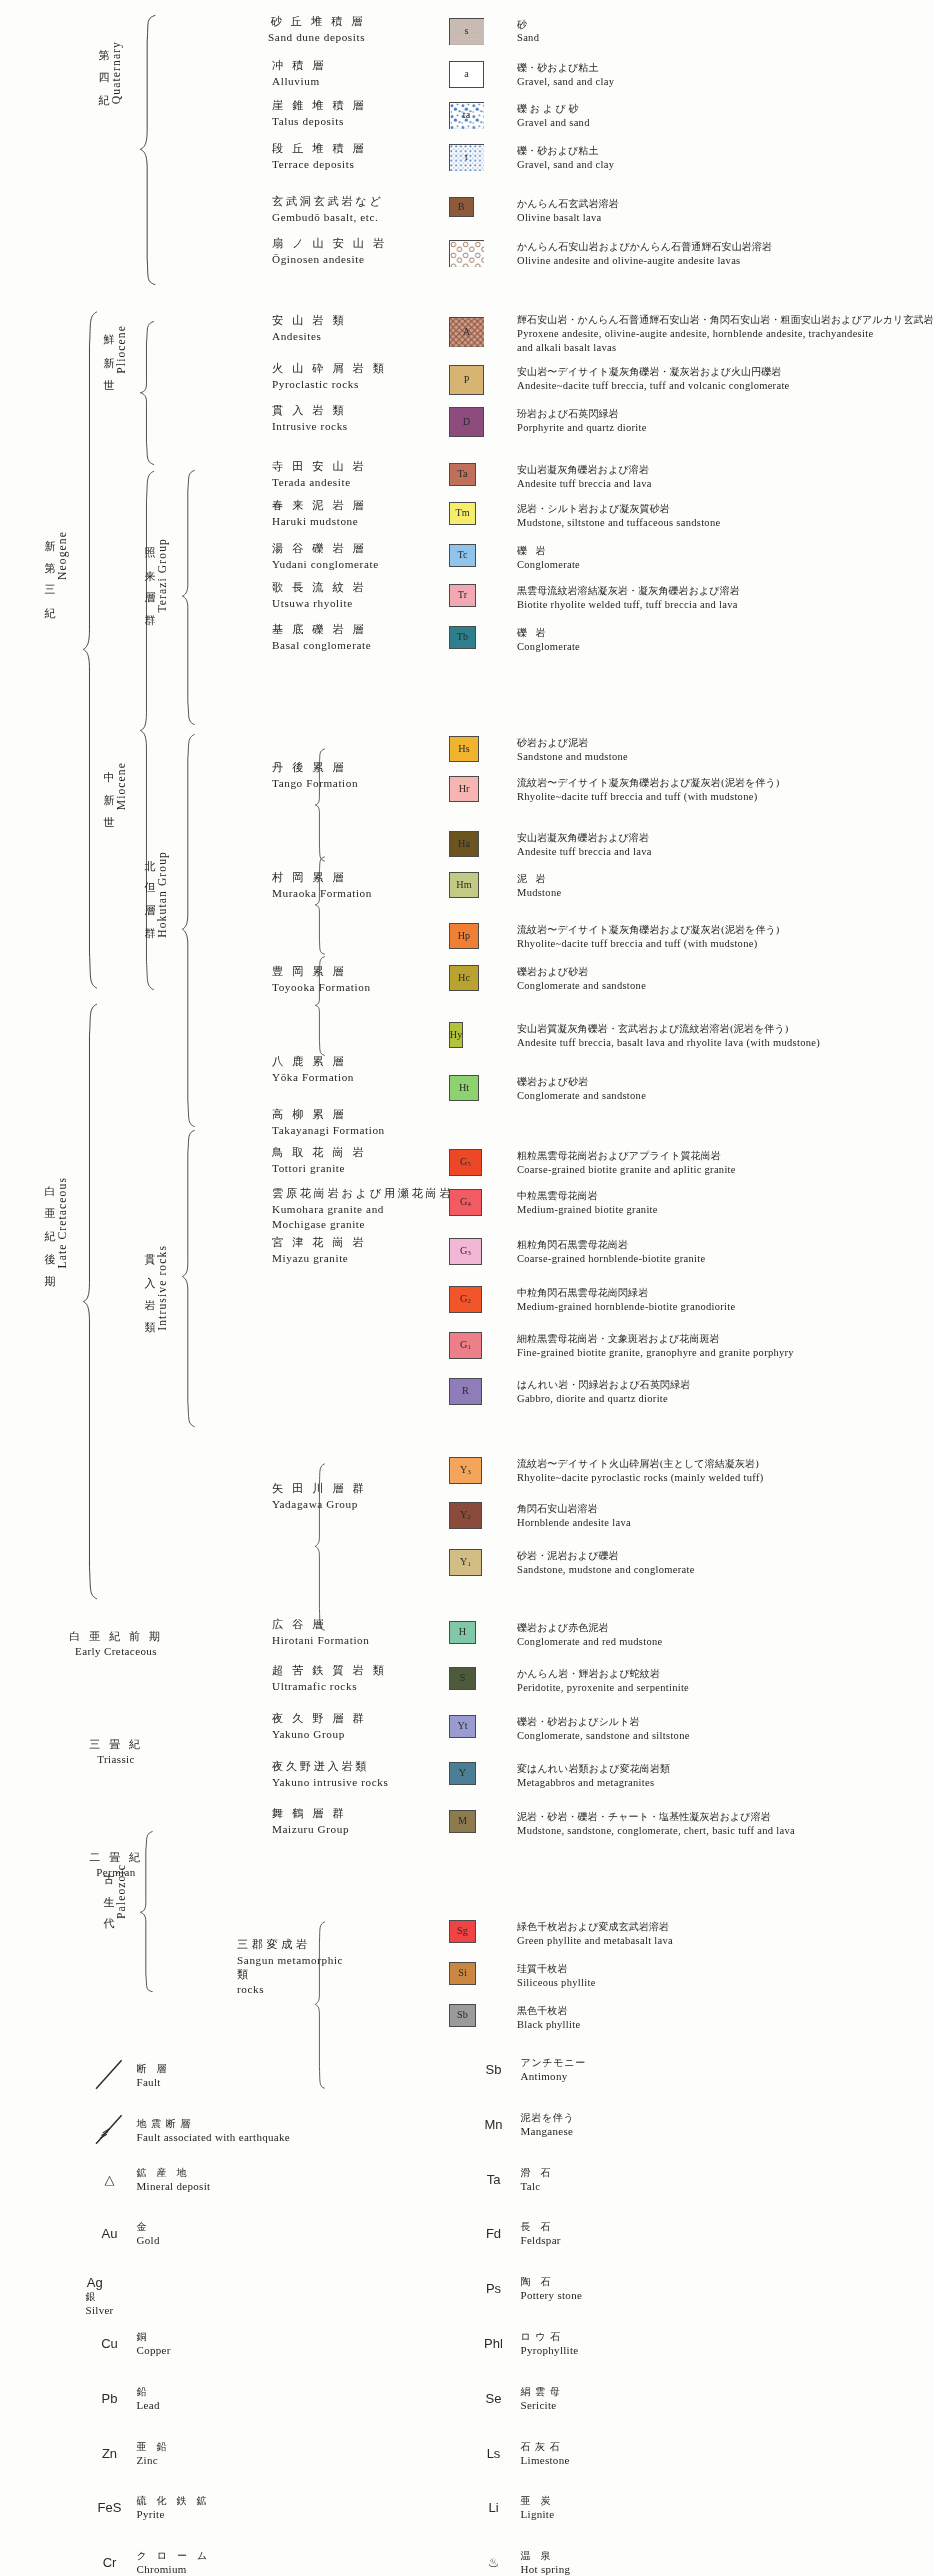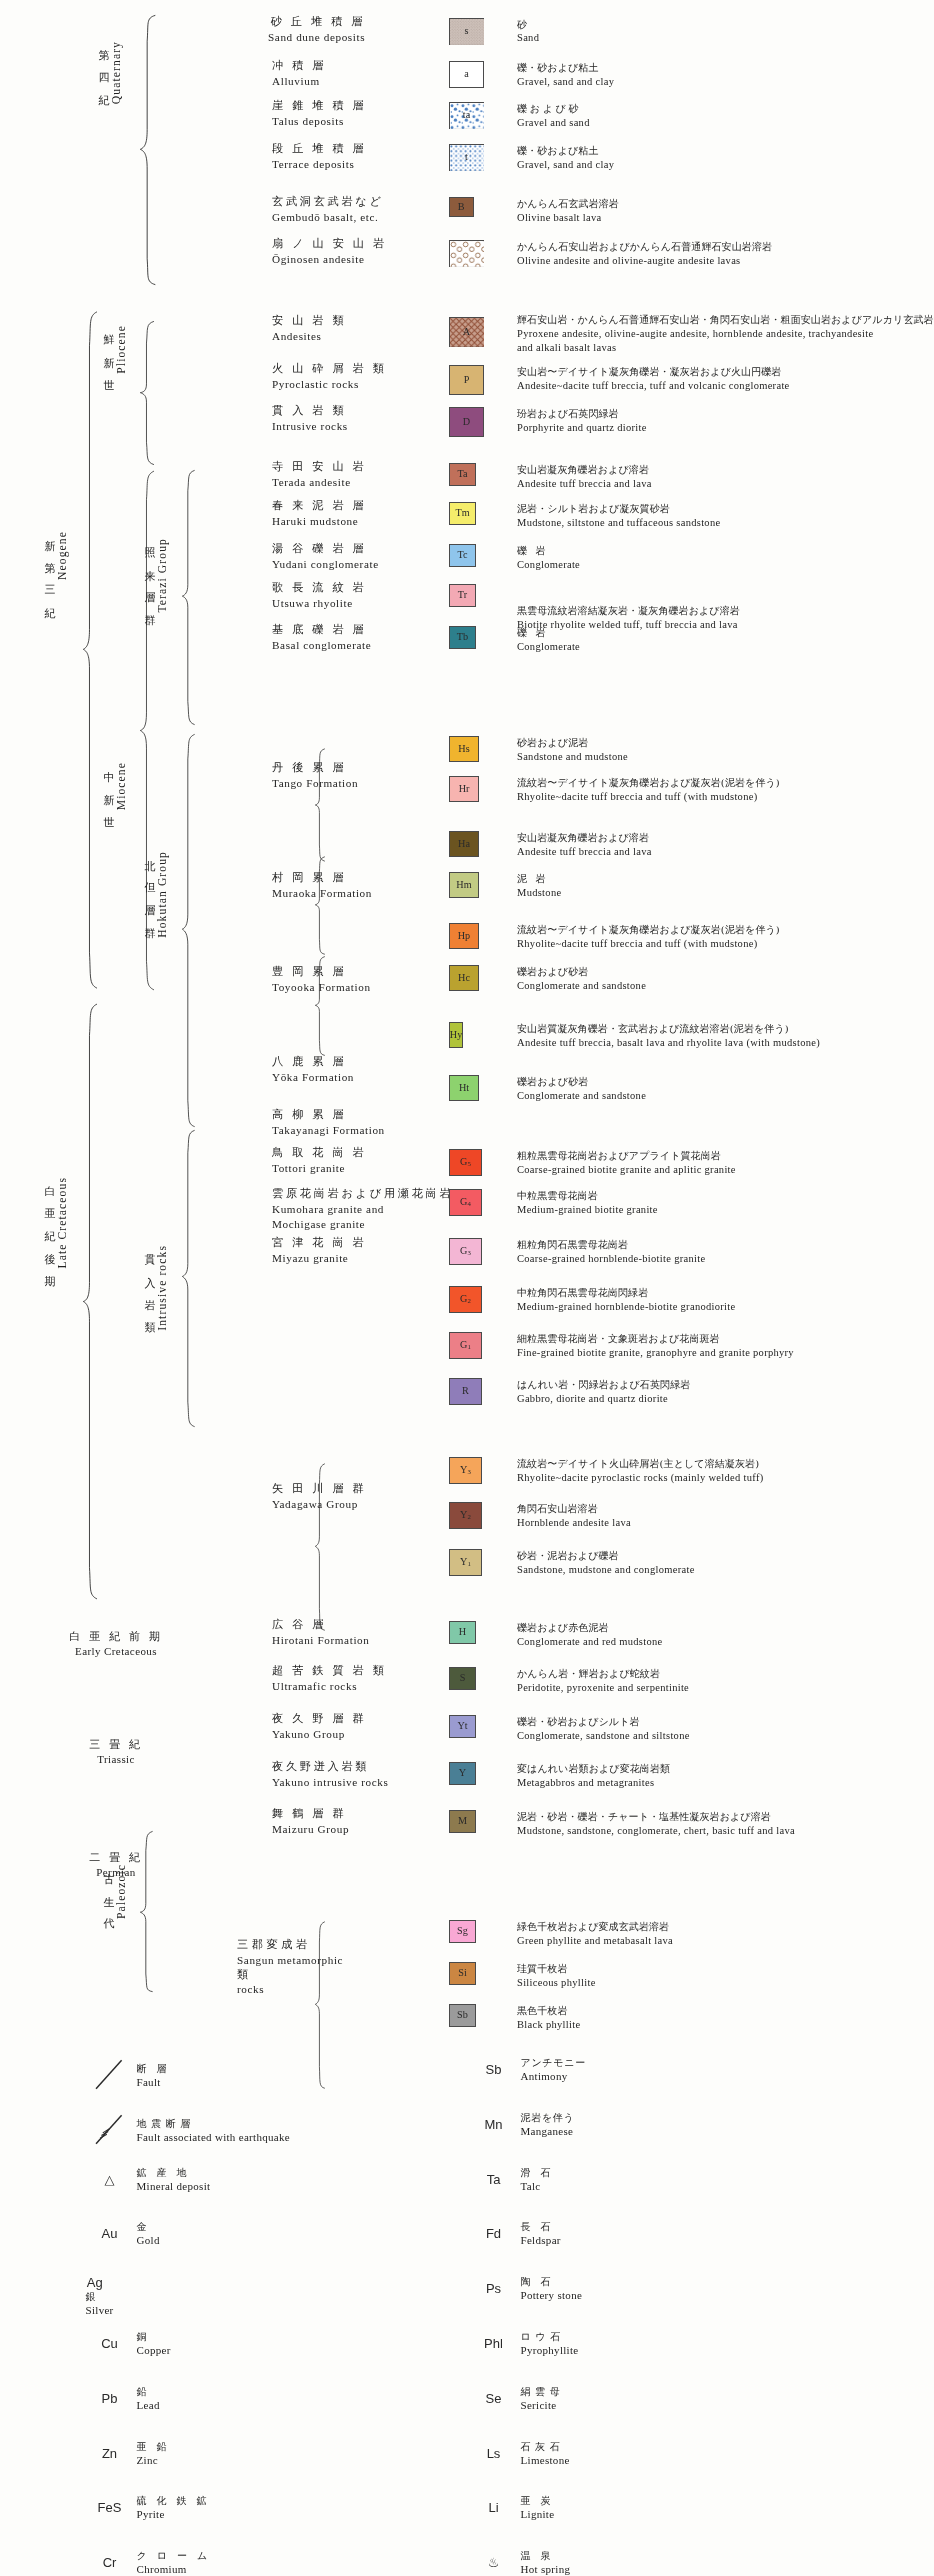--- a/index.html
+++ b/index.html
@@ -472,21 +472,21 @@
         <span class="jp">礫 岩</span>
         <span class="en">Conglomerate</span>
       </div>
       <div class="unit-name" style="left: 272px; top: 581px;">
         <span class="jp">歌 長 流 紋 岩</span>
         <span class="en">Utsuwa rhyolite</span>
       </div>
       <div class="swatch" style="left: 449px; top: 584px; width: 27px; height: 23px; background: rgb(243, 169, 180);">
         <span style="position: relative; z-index: 2;">Tr</span>
       </div>
-      <div class="desc" style="left: 517px; top: 584px; margin-top: 20px;">
+      <div class="desc" style="left: 517px; top: 584px;">
         <span class="jp">黒雲母流紋岩溶結凝灰岩・凝灰角礫岩および溶岩</span>
         <span class="en">Biotite rhyolite welded tuff, tuff breccia and lava</span>
       </div>
       <div class="unit-name" style="left: 272px; top: 623px;">
         <span class="jp">基 底 礫 岩 層</span>
         <span class="en">Basal conglomerate</span>
       </div>
       <div class="swatch" style="left: 449px; top: 626px; width: 27px; height: 23px; background: rgb(45, 127, 140);">
         <span style="position: relative; z-index: 2;">Tb</span>
       </div>
@@ -674,21 +674,21 @@
         <span class="jp">舞 鶴 層 群</span>
         <span class="en">Maizuru Group</span>
       </div>
       <div class="swatch" style="left: 449px; top: 1810px; width: 27px; height: 23px; background: rgb(141, 122, 78);">
         <span style="position: relative; z-index: 2;">M</span>
       </div>
       <div class="desc" style="left: 517px; top: 1810px;">
         <span class="jp">泥岩・砂岩・礫岩・チャート・塩基性凝灰岩および溶岩</span>
         <span class="en">Mudstone, sandstone, conglomerate, chert, basic tuff and lava</span>
       </div>
-      <div class="swatch" style="left: 449px; top: 1920px; width: 27px; height: 23px; background: #f9a8d4;">
+      <div class="swatch" style="left: 449px; top: 1920px; width: 27px; height: 23px; background: #ef4444;">
         <span style="position: relative; z-index: 2;">Sg</span>
       </div>
       <div class="desc" style="left: 517px; top: 1920px;">
         <span class="jp">緑色千枚岩および変成玄武岩溶岩</span>
         <span class="en">Green phyllite and metabasalt lava</span>
       </div>
       <div class="swatch" style="left: 449px; top: 1962px; width: 27px; height: 23px; background: rgb(203, 134, 66);">
         <span style="position: relative; z-index: 2;">Si</span>
       </div>
       <div class="desc" style="left: 517px; top: 1962px;">

